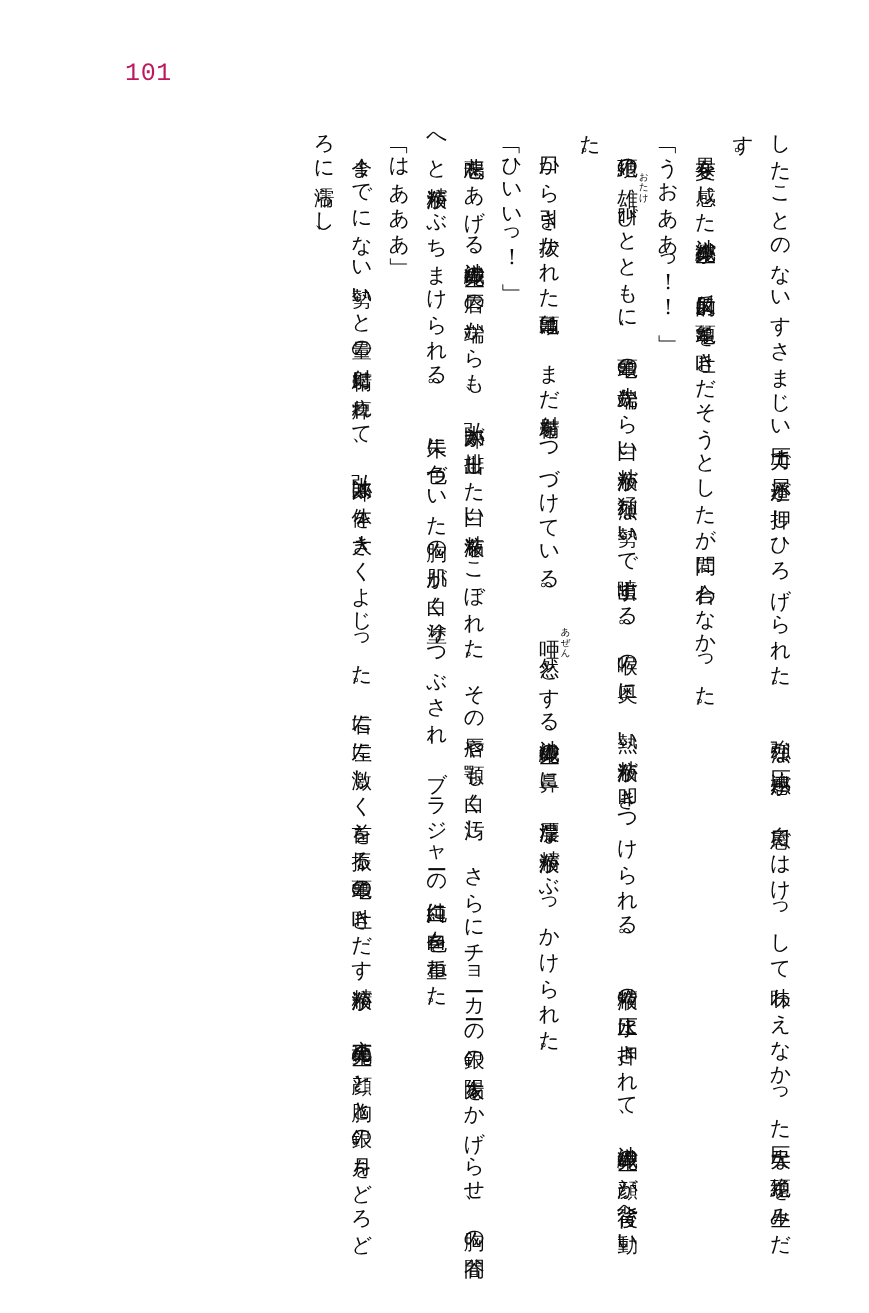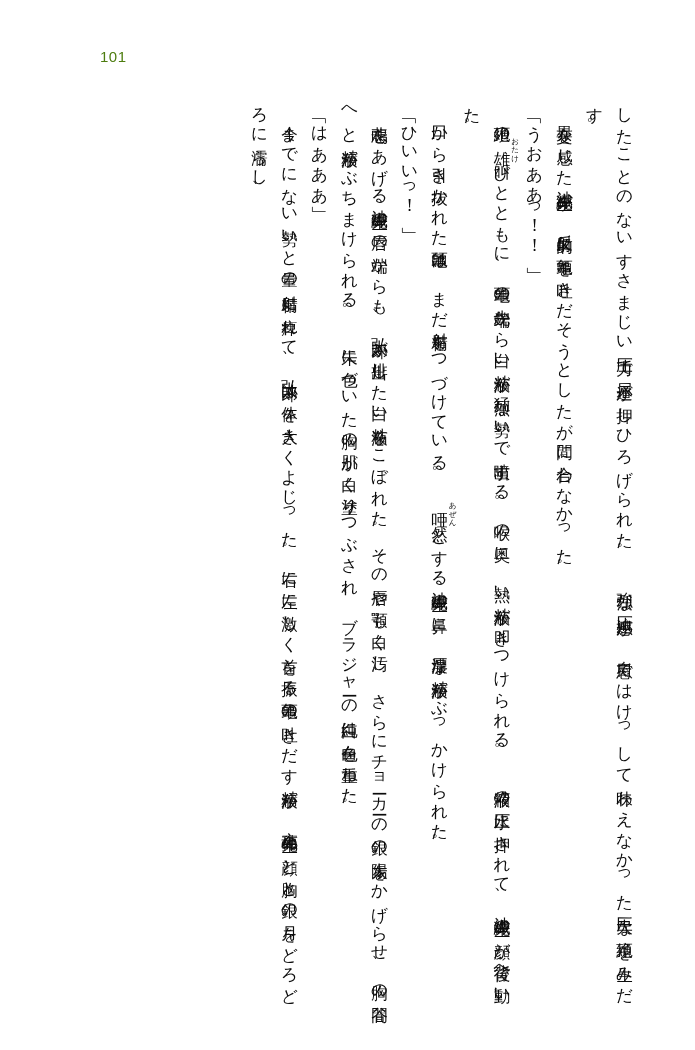--- a/index.html
+++ b/index.html
@@ -17,24 +17,24 @@
   .page {
     position: relative;
     width: 695px;
     height: 1050px;
     background: #ffffff;
   }
   .page-number {
     position: absolute;
     top: 48px;
     left: 100px;
-    font-size: 15px;
-    font-family: Liberation Sans, sans-serif;
+    font-size: 20px;
+    font-family: Liberation Mono, monospace;
     letter-spacing: 0.5px;
-    color: #4d7c0f;
+    color: #be185d;
   }
   .text-block {
     position: absolute;
     top: 96px;
     right: 56px;
     left: 60px;
     height: 900px;
     writing-mode: vertical-rl;
     text-orientation: upright;
     direction: ltr;

